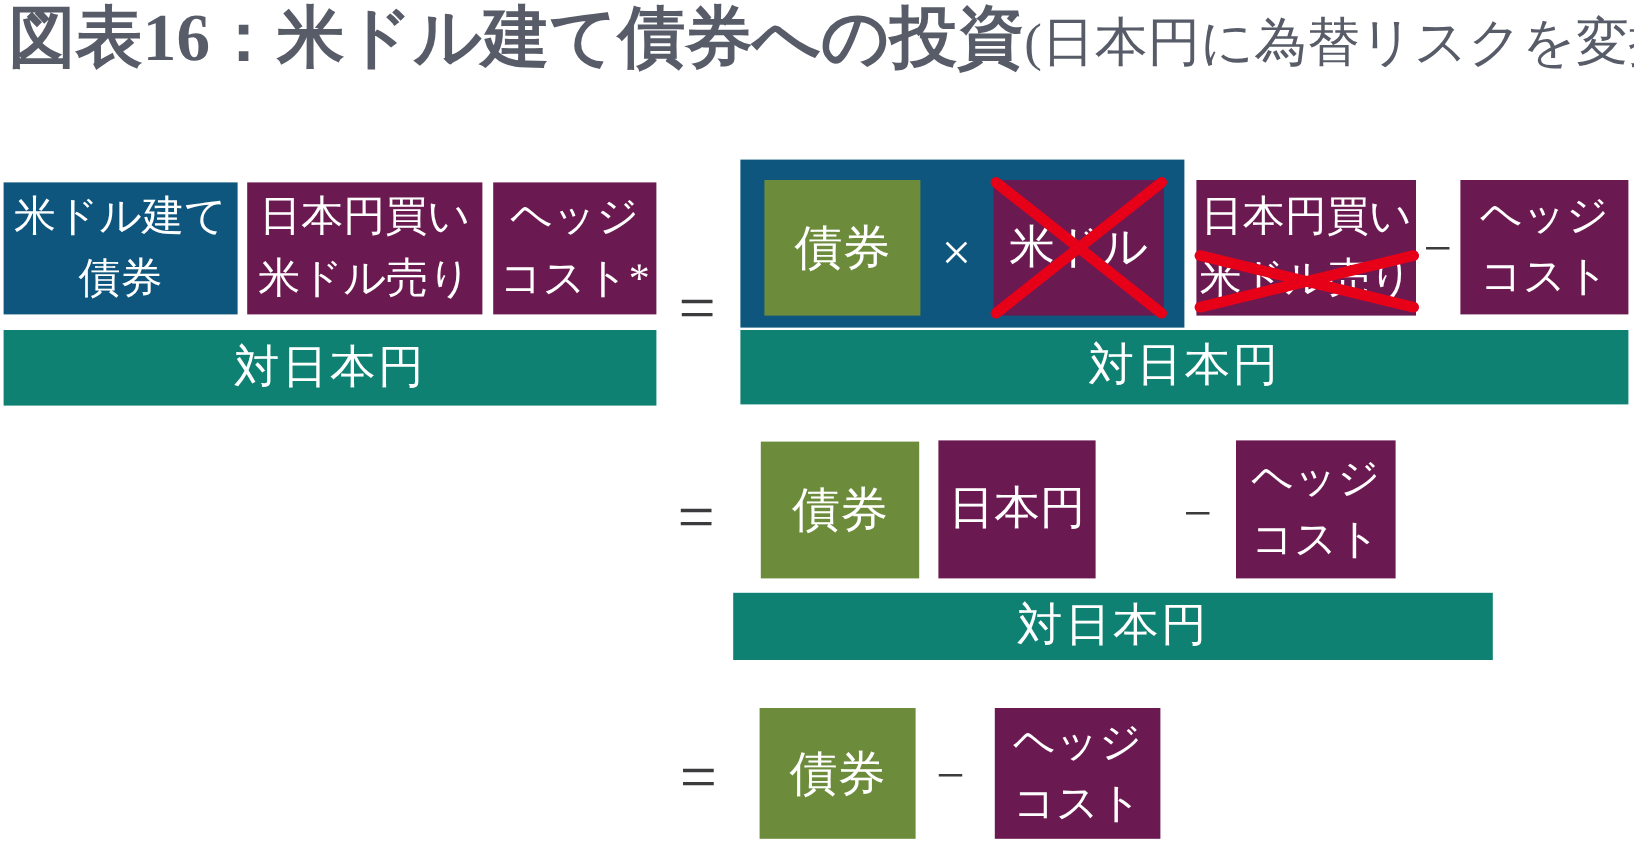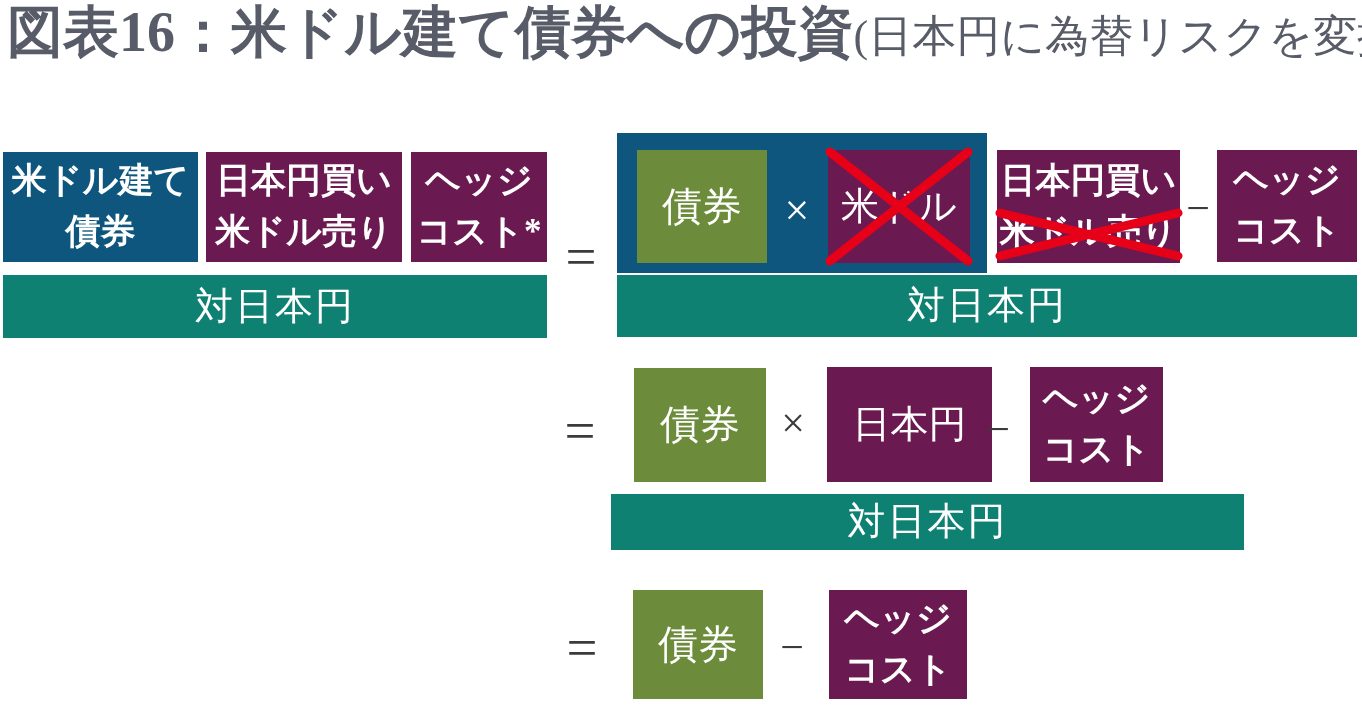--- a/index.html
+++ b/index.html
@@ -15,21 +15,21 @@
   .title-sub{font-size:44px;}
   .box{
     position:absolute;display:flex;align-items:center;justify-content:center;
     text-align:center;color:var(--box_text);
   }
   .box .lbl{white-space:pre-line;line-height:1.45;}
   .bg-blue{background:var(--blue);}
   .bg-purple{background:var(--purple);}
   .bg-green{background:var(--green);}
   .bg-teal{background:var(--teal);}
-  .two-line{font-size:35px;font-weight:bold;}
+  .two-line{font-size:35px;}
   .one-line{font-size:40px;}
   .mid-line{font-size:38px;}
   .bar{font-size:38px;letter-spacing:2px;text-align:right;}
   .op{
     position:absolute;width:50px;height:50px;display:flex;align-items:center;
     justify-content:center;color:var(--operator_dark);
   }
   .op-eq{font-size:55px;}
   .op-x{font-size:42px;}
   .op-minus{font-size:42px;}
@@ -101,21 +101,21 @@
   </div>
 
   <div class="op op-eq" style="left:555px;top:405px;">=</div>
 
   <div class="box bg-green one-line" style="left:634px;top:368px;width:132px;height:114px;">
     <span class="lbl">債券</span>
   </div>
 
   <div class="op op-x" style="left:768px;top:398px;">×</div>
 
-  <div class="box bg-purple mid-line" style="left:827px;top:367px;width:165px;height:115px;">
+  <div class="box bg-purple mid-line" style="left:782px;top:367px;width:131px;height:115px;">
     <span class="lbl">日本円</span>
   </div>
 
   <div class="op op-minus" style="left:973px;top:404px;">−</div>
 
   <div class="box bg-purple two-line" style="left:1030px;top:367px;width:133px;height:115px;">
     <span class="lbl">ヘッジ
 コスト</span>
   </div>
 

